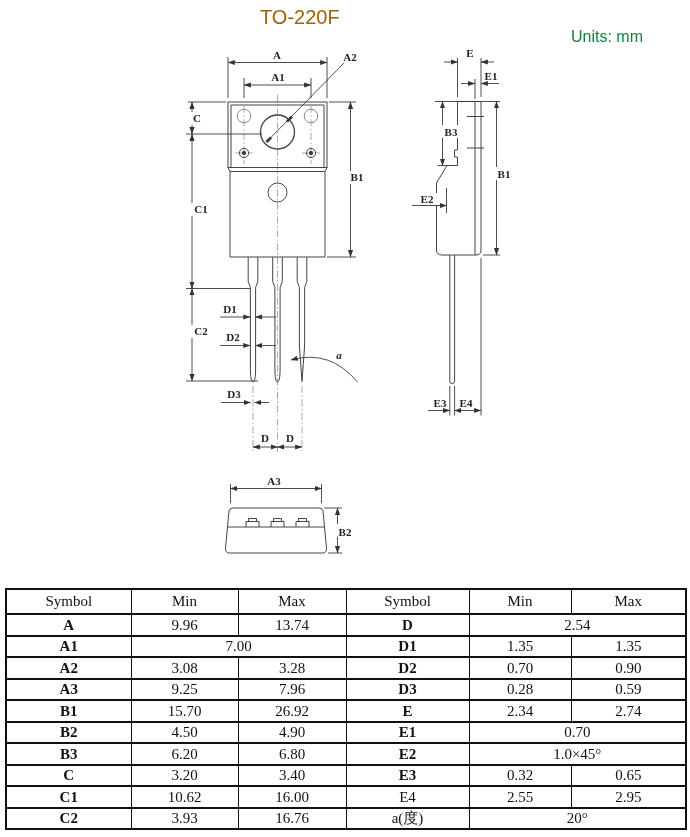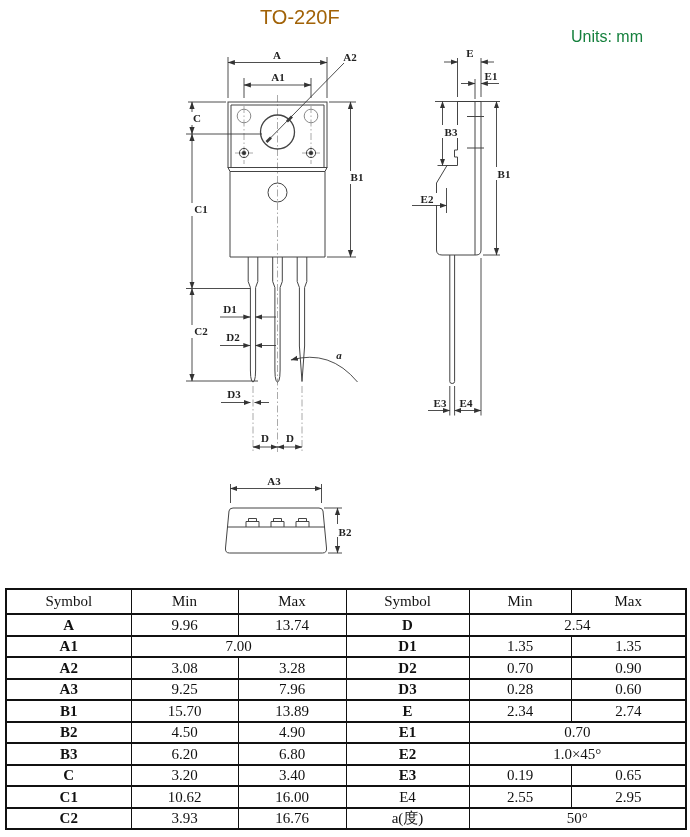--- a/index.html
+++ b/index.html
@@ -254,26 +254,26 @@
       <td class="sym">D2</td>
       <td>0.70</td>
       <td>0.90</td>
     </tr>
     <tr>
       <td class="sym">A3</td>
       <td>9.25</td>
       <td>7.96</td>
       <td class="sym">D3</td>
       <td>0.28</td>
-      <td>0.60</td>
+      <td>0.59</td>
     </tr>
     <tr>
       <td class="sym">B1</td>
       <td>15.70</td>
-      <td>13.89</td>
+      <td>26.92</td>
       <td class="sym">E</td>
       <td>2.34</td>
       <td>2.74</td>
     </tr>
     <tr>
       <td class="sym">B2</td>
       <td>4.50</td>
       <td>4.90</td>
       <td class="sym">E1</td>
       <td colspan="2">0.70</td>
@@ -283,34 +283,34 @@
       <td>6.20</td>
       <td>6.80</td>
       <td class="sym">E2</td>
       <td colspan="2">1.0×45°</td>
     </tr>
     <tr>
       <td class="sym">C</td>
       <td>3.20</td>
       <td>3.40</td>
       <td class="sym">E3</td>
-      <td>0.19</td>
+      <td>0.32</td>
       <td>0.65</td>
     </tr>
     <tr>
       <td class="sym">C1</td>
       <td>10.62</td>
       <td>16.00</td>
       <td class="plain">E4</td>
       <td>2.55</td>
       <td>2.95</td>
     </tr>
     <tr>
       <td class="sym">C2</td>
       <td>3.93</td>
       <td>16.76</td>
       <td class="plain">a(度)</td>
-      <td colspan="2">50°</td>
+      <td colspan="2">20°</td>
     </tr>
   </tbody>
     </table>
 
 </div>
 
 </body></html>

